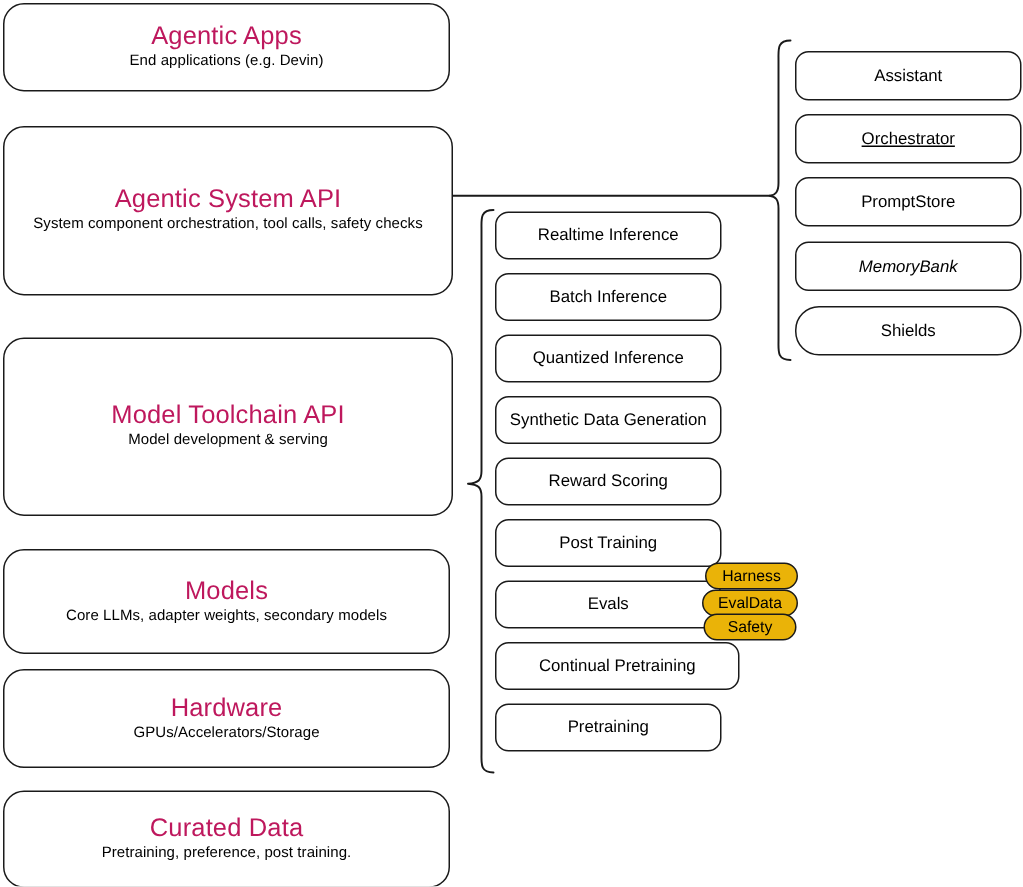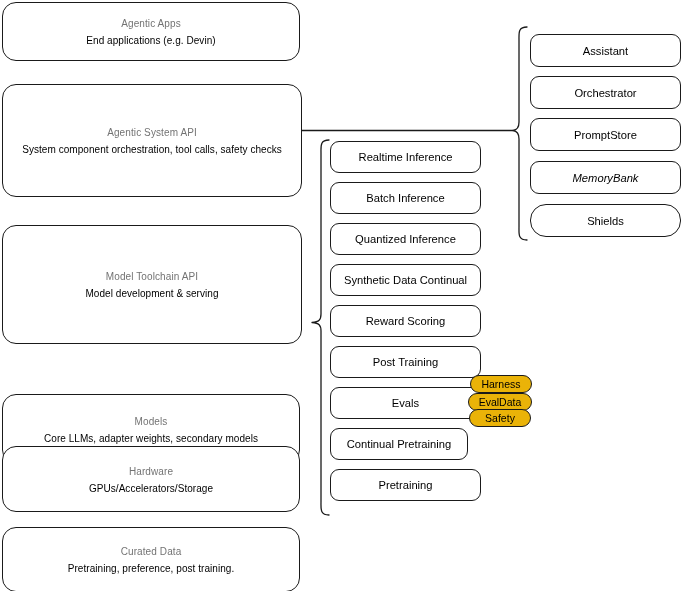--- a/index.html
+++ b/index.html
@@ -24,23 +24,23 @@
     border: 1.3px solid #1a1a1a;
     border-radius: 14px;
     background: #ffffff;
     display: flex;
     flex-direction: column;
     align-items: center;
     justify-content: center;
     text-align: center;
   }
   .layer-title {
-    font-size: 10px;
+    font-size: 17px;
     line-height: 16px;
-    color: #737373;
+    color: #be185d;
     letter-spacing: 0.1px;
   }
   .layer-sub {
     font-size: 10px;
     line-height: 12px;
     color: #000000;
     margin-top: 3px;
     letter-spacing: 0.05px;
   }
   .cap-box {
@@ -121,48 +121,48 @@
   <div class="layer-box" style="left:2px; top:84px; width:300px; height:113px;">
     <div class="layer-title">Agentic System API</div>
     <div class="layer-sub">System component orchestration, tool calls, safety checks</div>
   </div>
 
   <div class="layer-box" style="left:2px; top:225px; width:300px; height:119px;">
     <div class="layer-title">Model Toolchain API</div>
     <div class="layer-sub">Model development &amp; serving</div>
   </div>
 
-  <div class="layer-box" style="left:2px; top:366px; width:298px; height:70px;margin-top:28px;">
+  <div class="layer-box" style="left:2px; top:366px; width:298px; height:70px;">
     <div class="layer-title">Models</div>
     <div class="layer-sub">Core LLMs, adapter weights, secondary models</div>
   </div>
 
   <div class="layer-box" style="left:2px; top:446px; width:298px; height:66px;">
     <div class="layer-title">Hardware</div>
     <div class="layer-sub">GPUs/Accelerators/Storage</div>
   </div>
 
   <div class="layer-box" style="left:2px; top:527px; width:298px; height:65px;">
     <div class="layer-title">Curated Data</div>
     <div class="layer-sub">Pretraining, preference, post training.</div>
   </div>
 
   <div class="cap-box" style="left:330px; top:141px; width:151px; height:32px;">Realtime Inference</div>
   <div class="cap-box" style="left:330px; top:182px; width:151px; height:32px;">Batch Inference</div>
   <div class="cap-box" style="left:330px; top:223px; width:151px; height:32px;">Quantized Inference</div>
-  <div class="cap-box" style="left:330px; top:264px; width:151px; height:32px;">Synthetic Data Continual</div>
+  <div class="cap-box" style="left:330px; top:264px; width:151px; height:32px;">Synthetic Data Generation</div>
   <div class="cap-box" style="left:330px; top:305px; width:151px; height:32px;">Reward Scoring</div>
   <div class="cap-box" style="left:330px; top:346px; width:151px; height:32px;">Post Training</div>
   <div class="cap-box" style="left:330px; top:387px; width:151px; height:32px;">Evals</div>
-  <div class="cap-box" style="left:330px; top:428px; width:138px; height:32px;">Continual Pretraining</div>
+  <div class="cap-box" style="left:330px; top:428px; width:163px; height:32px;">Continual Pretraining</div>
   <div class="cap-box" style="left:330px; top:469px; width:151px; height:32px;">Pretraining</div>
 
   <div class="pill" style="left:470px; top:375px; width:62px; height:18px;">Harness</div>
   <div class="pill" style="left:468px; top:393px; width:64px; height:18px;">EvalData</div>
   <div class="pill" style="left:469px; top:409px; width:62px; height:18px;">Safety</div>
 
   <div class="cap-box" style="left:530px; top:34px; width:151px; height:33px;">Assistant</div>
-  <div class="cap-box" style="left:530px; top:76px; width:151px; height:33px;">Orchestrator</div>
+  <div class="cap-box" style="left:530px; top:76px; width:151px; height:33px;text-decoration:underline;">Orchestrator</div>
   <div class="cap-box" style="left:530px; top:118px; width:151px; height:33px;">PromptStore</div>
   <div class="cap-box" style="left:530px; top:161px; width:151px; height:33px;font-style:italic;">MemoryBank</div>
   <div class="cap-box" style="left:530px; top:204px; width:151px; height:33px;border-radius:16px;">Shields</div>
 
 </div>
 
 </body></html>

